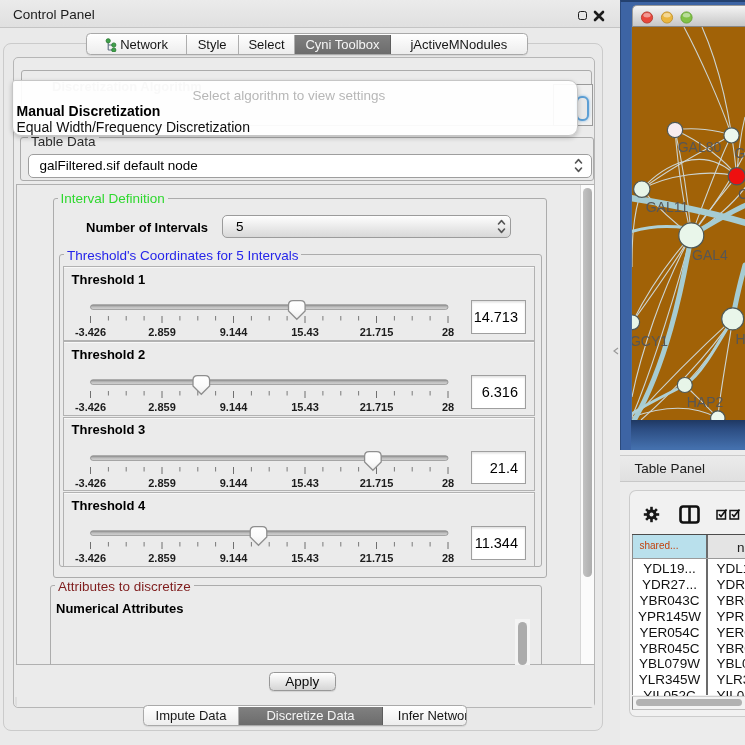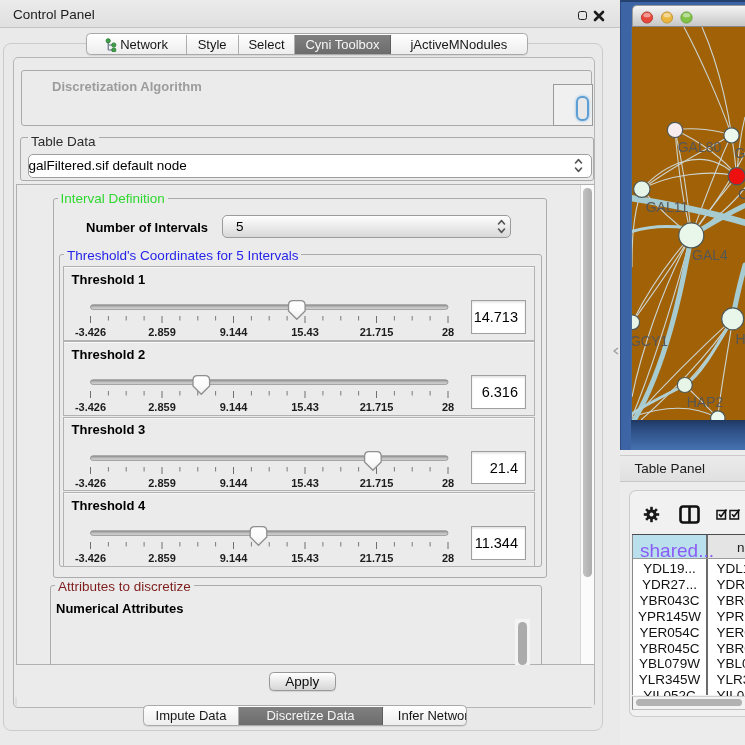--- a/index.html
+++ b/index.html
@@ -44,21 +44,21 @@
 </div>
 
 
 <div style="position:absolute;left:20.5px;top:70px;width:571.5px;height:56px;border:1px solid #ababab;border-radius:3px"></div>
 <div style="position:absolute;left:552.5px;top:84px;width:40px;height:41.5px;border:1px solid #9a9a9a;background:#f0f0f0"></div>
 <div style="position:absolute;left:575.5px;top:95.5px;width:13px;height:25px;border:2.5px solid #5d9fd4;border-radius:6px;box-shadow:0 0 3px #7fb4e0;background:#e8e8e8"></div>
 
 
 <div style="position:absolute;left:20px;top:137px;width:574px;height:44px;border:1px solid #ababab;border-radius:3px"></div>
 <div class="glabel" style="left:28px;top:133.5px;color:#2b2b2b">Table Data</div>
-<div style="position:absolute;left:27.5px;top:153.5px;width:564px;height:24px;background:#fff;border:1px solid #9e9e9e;border-radius:5px;font-size:13.5px;color:#000;line-height:22px;">galFiltered.sif default node</div>
+<div style="position:absolute;left:27.5px;top:153.5px;width:564px;height:24px;background:#fff;border:1px solid #9e9e9e;border-radius:5px;font-size:13.5px;color:#000;line-height:22px;padding-left:11px">galFiltered.sif default node</div>
 <div style="position:absolute;left:574px;top:158px"><svg width="9" height="15" viewBox="0 0 9 15">
         <path d="M1.5 5 L4.5 1.6 L7.5 5" fill="none" stroke="#555" stroke-width="1.6" stroke-linecap="round" stroke-linejoin="round"></path>
         <path d="M1.5 10 L4.5 13.4 L7.5 10" fill="none" stroke="#555" stroke-width="1.6" stroke-linecap="round" stroke-linejoin="round"></path>
       </svg></div>
 
 
 <div style="position:absolute;left:16px;top:184px;width:578px;height:481px;border:1px solid #b0b0b0;background:#ebebeb;overflow:hidden">
 </div>
 
 <div style="position:absolute;left:579.5px;top:185px;width:14px;height:479px;background:#fbfbfb;border-left:1px solid #d6d6d6"></div>
@@ -243,20 +243,25 @@
 
 <div style="position:absolute;left:269px;top:671.5px;width:66.5px;height:19.5px;background:linear-gradient(#ffffff,#d5d5d5);border:1px solid #989898;border-radius:4.5px;font-size:13.5px;font-weight:normal;color:#0a0a0a;text-align:center;line-height:18px;box-shadow:0 1px 1px rgba(0,0,0,0.1)">Apply</div>
 
 
 <div style="position:absolute;left:143px;top:705px;width:323.5px;height:20.5px;border:1px solid #a9a9a9;border-radius:4.5px;background:linear-gradient(#ffffff,#ededed);overflow:hidden;white-space:nowrap;line-height:18.5px;box-shadow:0 1px 1px rgba(0,0,0,0.08)">
 <div class="seg" style="width:95px">Impute Data</div><div class="seg" style="width:144px;background:linear-gradient(#808080,#6b6b6b);color:#f5f5f5;border-right:1px solid #5d5d5d">Discretize Data</div><div class="seg" style="width:107px;border-right:none">Infer Network</div>
 </div>
 
 
 <div style="position:absolute;left:52px;top:79px;font-size:13px;font-weight:bold;color:#9c9c9c">Discretization Algorithm</div>
+<div style="position:absolute;left:11.5px;top:79.5px;width:566px;height:56px;background:rgba(255,255,255,0.93);border:1px solid #c6c6c6;border-radius:3px 9px 9px 9px;box-shadow:0 2px 5px rgba(0,0,0,0.22)">
+<div style="position:absolute;left:180px;top:7px;font-size:13.5px;color:#b7b7b7">Select algorithm to view settings</div>
+<div style="position:absolute;left:4px;top:22px;font-size:14px;font-weight:bold;color:#000">Manual Discretization</div>
+<div style="position:absolute;left:4px;top:38px;font-size:14px;color:#0d0d0d">Equal Width/Frequency Discretization</div>
+</div>
 
 
 <div style="position:absolute;left:608px;top:28px;width:12px;height:717px;background:#eaeaea"></div>
 <svg width="6" height="8" viewBox="0 0 6 8" style="position:absolute;left:613px;top:346.5px">
       <path d="M5 1 L1 4 L5 7" fill="none" stroke="#9a9a9a" stroke-width="1.2"></path>
     </svg>
 
 
 <div style="position:absolute;left:620px;top:0;width:125px;height:450px;background:#3d64a4;border-top:2px solid #24416f;border-left:1px solid #2c4a7c"></div>
 <div style="position:absolute;left:631px;top:419.5px;width:114px;height:30px;background:linear-gradient(#1f3862 0%,#2c4d82 30%,#4470ad 95%)"></div>
@@ -366,21 +371,21 @@
 <path d="M3 6.2 L5 8.5 L10.5 1.5" fill="none" stroke="#111" stroke-width="1.7"></path>
 </svg>
 
 
 <div style="position:absolute;left:631.5px;top:533.8px;width:113.5px;height:1.6px;background:#4c4c4c"></div>
 <div style="position:absolute;left:631.5px;top:535.4px;width:113.5px;height:160.1px;background:#fff;border-left:1px solid #8a8a8a;overflow:hidden"></div>
 <div style="position:absolute;left:632.5px;top:535.4px;width:73.8px;height:23px;background:#b9e0ec"></div>
 <div style="position:absolute;left:706.3px;top:535.4px;width:1.7px;height:160px;background:#6b6b6b"></div>
 <div style="position:absolute;left:708px;top:535.4px;width:37px;height:23px;background:#e4e4e4"></div>
 <div style="position:absolute;left:632.5px;top:558.4px;width:112.5px;height:1px;background:#9a9a9a"></div>
-<div style="position:absolute;left:639.5px;top:539.5px;width:75px;text-align:center;font-size:19px;color:#8b5cf6">shared...</div>
+<div style="position:absolute;left:639.5px;top:539.5px;width:75px;font-size:10px;color:#c2410c">shared...</div>
 <div style="position:absolute;left:737px;top:539.5px;font-size:13.5px;color:#222">nam</div>
 <div style="position:absolute;left:631.5px;top:559.5px;width:113.5px;height:136px;overflow:hidden">
 <div style="position:absolute;left:0;top:-559.5px;width:745px;height:745px">
 <div style="position:absolute;left:-631.5px;top:0;width:745px;height:745px">
 <div style="position:absolute;left:632px;top:560.7px;width:75px;text-align:center;font-size:13.5px;color:#111">YDL19...</div>
 <div style="position:absolute;left:716.5px;top:560.7px;font-size:13.5px;color:#111">YDL194W</div>
 <div style="position:absolute;left:632px;top:576.7px;width:75px;text-align:center;font-size:13.5px;color:#111">YDR27...</div>
 <div style="position:absolute;left:716.5px;top:576.7px;font-size:13.5px;color:#111">YDR277C</div>
 <div style="position:absolute;left:632px;top:592.6px;width:75px;text-align:center;font-size:13.5px;color:#111">YBR043C</div>
 <div style="position:absolute;left:716.5px;top:592.6px;font-size:13.5px;color:#111">YBR043C</div>

